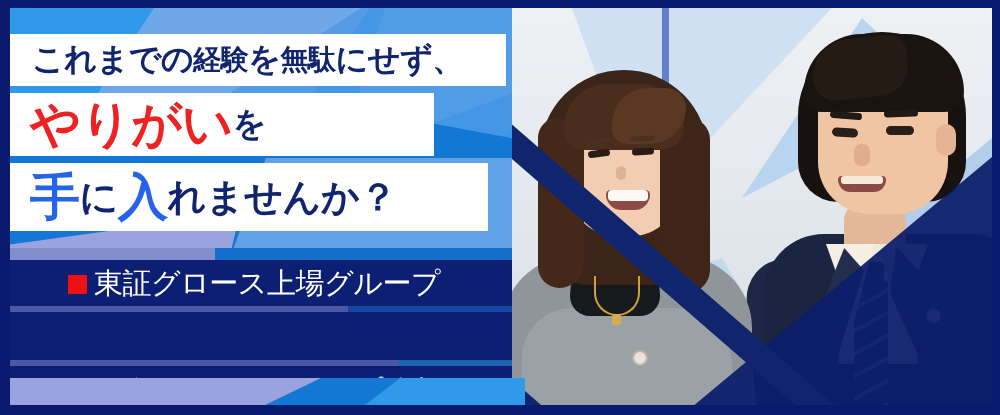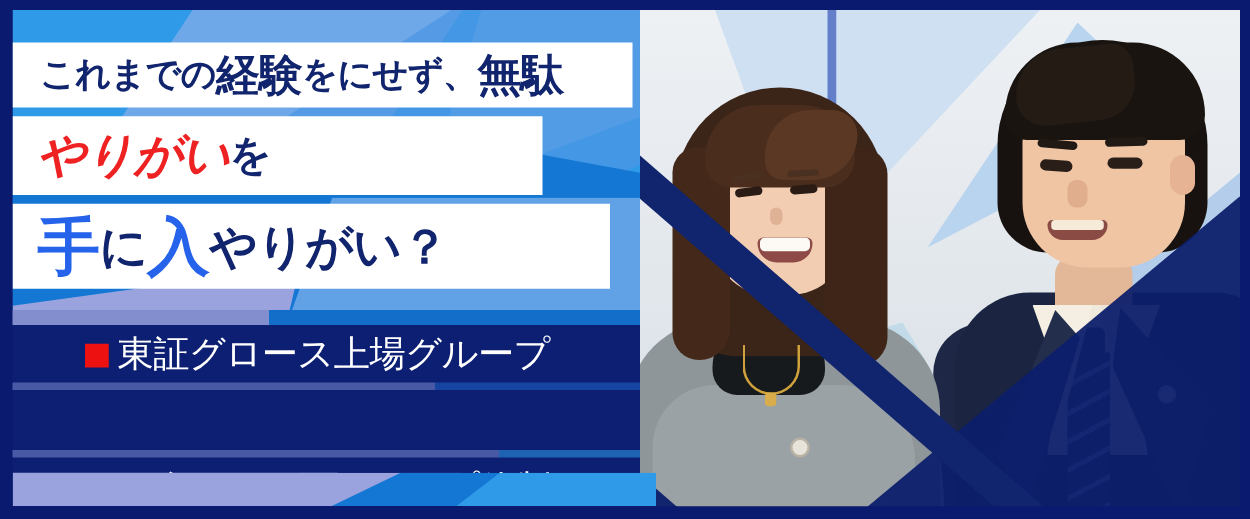--- a/index.html
+++ b/index.html
@@ -35,24 +35,24 @@
   .hl-bar{position:absolute;background:#ffffff;display:flex;align-items:center;white-space:nowrap;}
   .hl1{left:10px;top:34px;height:52px;width:496px;padding-left:22px;}
   .hl2{left:10px;top:93px;height:63px;width:424px;padding-left:20px;}
   .hl3{left:10px;top:163px;height:68px;width:478px;padding-left:20px;}
 
   .jp{font-family:"DejaVu Sans","Liberation Sans",sans-serif;font-weight:bold;letter-spacing:-.5px;}
   .t-navy{color:#11246e;}
   .t-red{color:#ee2222;}
   .t-blue{color:#2563eb;}
 
-  .hl1 .sm{font-size:28px;}
-  .hl1 .lg{font-size:35px;}
+  .hl1 .sm{font-size:32px;}
+  .hl1 .lg{font-size:28px;}
   .hl2 .sm{font-size:33px;}
-  .hl2 .lg{font-size:38px;font-style:italic;}
+  .hl2 .lg{font-size:50px;}
   .hl3 .sm{font-size:38px;}
   .hl3 .lg{font-size:50px;}
 
   
   .bullets{position:absolute;left:0;top:248px;width:512px;height:169px;background:#0c1f72;overflow:hidden;}
   .bl-sheen{position:absolute;left:0;width:512px;height:10px;background:#5b6fc4;opacity:.55;}
   .bl-sheen.s1{top:0;background:linear-gradient(90deg,#8f9ad8 0%,#8f9ad8 42%,#1477d4 42%,#1477d4 100%);height:12px;opacity:.9;}
   .bl-sheen.s2{top:58px;background:linear-gradient(90deg,#7c88d0 0%,#7c88d0 68%,#1e63c8 68%,#1e63c8 100%);height:6px;}
   .bl-sheen.s3{top:112px;background:linear-gradient(90deg,#7c88d0 0%,#7c88d0 78%,#2e9ae8 78%,#2e9ae8 100%);height:6px;}
 
@@ -173,34 +173,34 @@
       <div class="shard sh-c"></div>
       <div class="shard sh-d"></div>
       <div class="shard sh-e"></div>
       <div class="shard sh-g"></div>
     </div>
 
     <div class="hl-bar hl1">
       <span class="jp sm t-navy">これまでの</span>
       <span class="jp lg t-navy">経験</span>
       <span class="jp sm t-navy">を</span>
+      <span class="jp lg t-navy">無駄</span>
       <span class="jp sm t-navy">にせず、</span>
-      <span class="jp lg t-navy">無駄</span>
     </div>
 
     <div class="hl-bar hl2">
       <span class="jp lg t-red">やりがい</span>
       <span class="jp sm t-navy">を</span>
     </div>
 
     <div class="hl-bar hl3">
       <span class="jp lg t-blue">手</span>
       <span class="jp sm t-navy">に</span>
       <span class="jp lg t-blue">入</span>
-      <span class="jp sm t-navy">やりがい？</span>
+      <span class="jp sm t-navy">れませんか？</span>
     </div>
 
     <div class="bullets">
       <div class="bl-sheen s1"></div>
       <div class="bl-sheen s2"></div>
       <div class="bl-sheen s3"></div>
 
       <div class="bullet-row br1">
         <span class="bsq"></span>
         <span class="btxt">東証グロース上場グループ</span>

